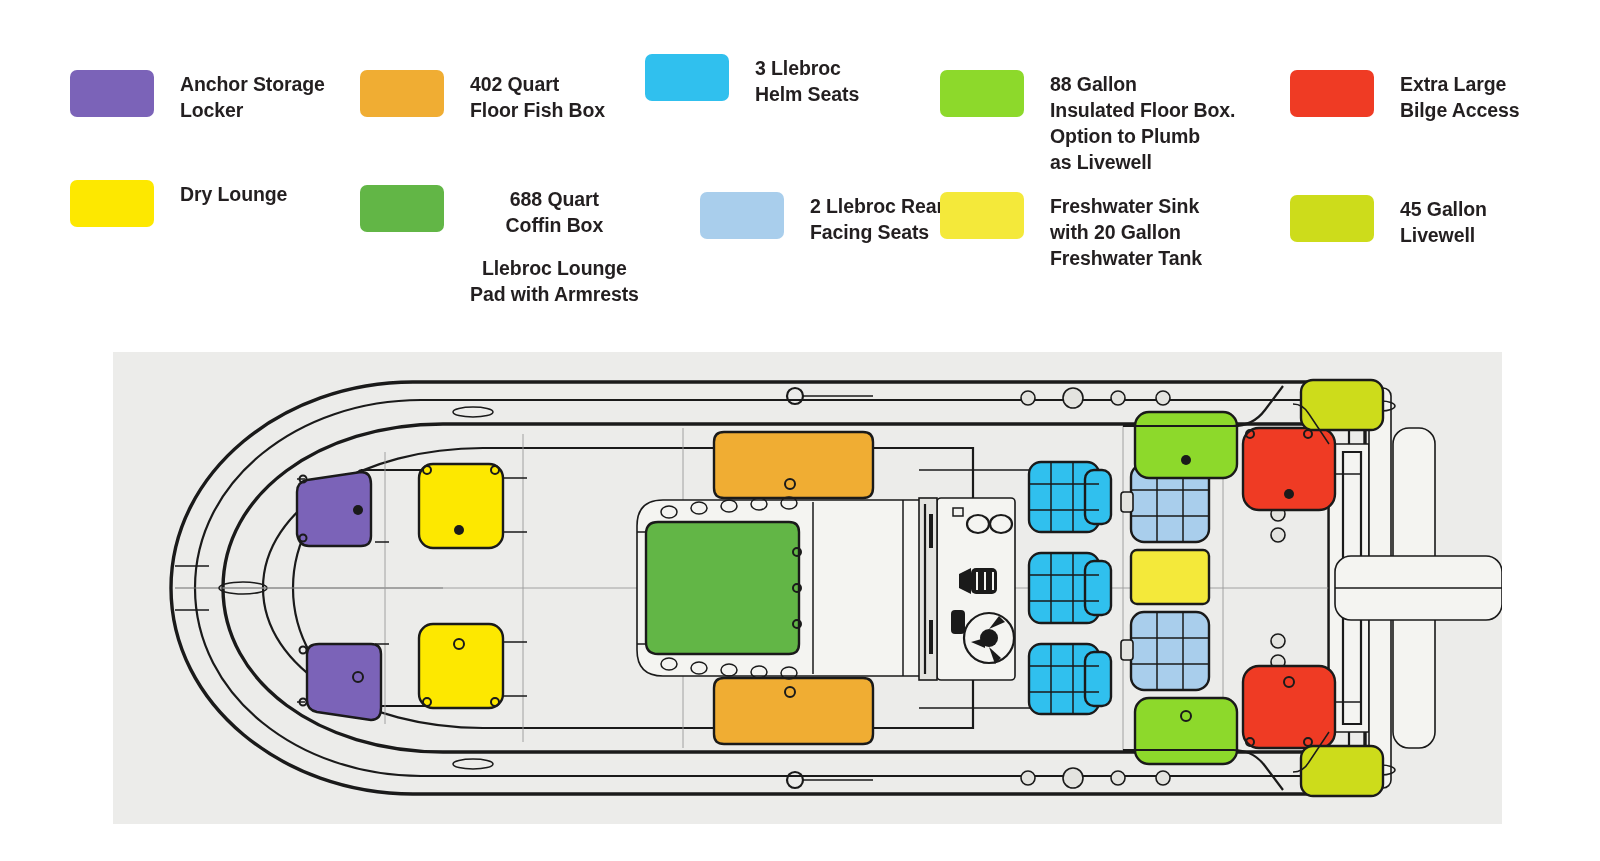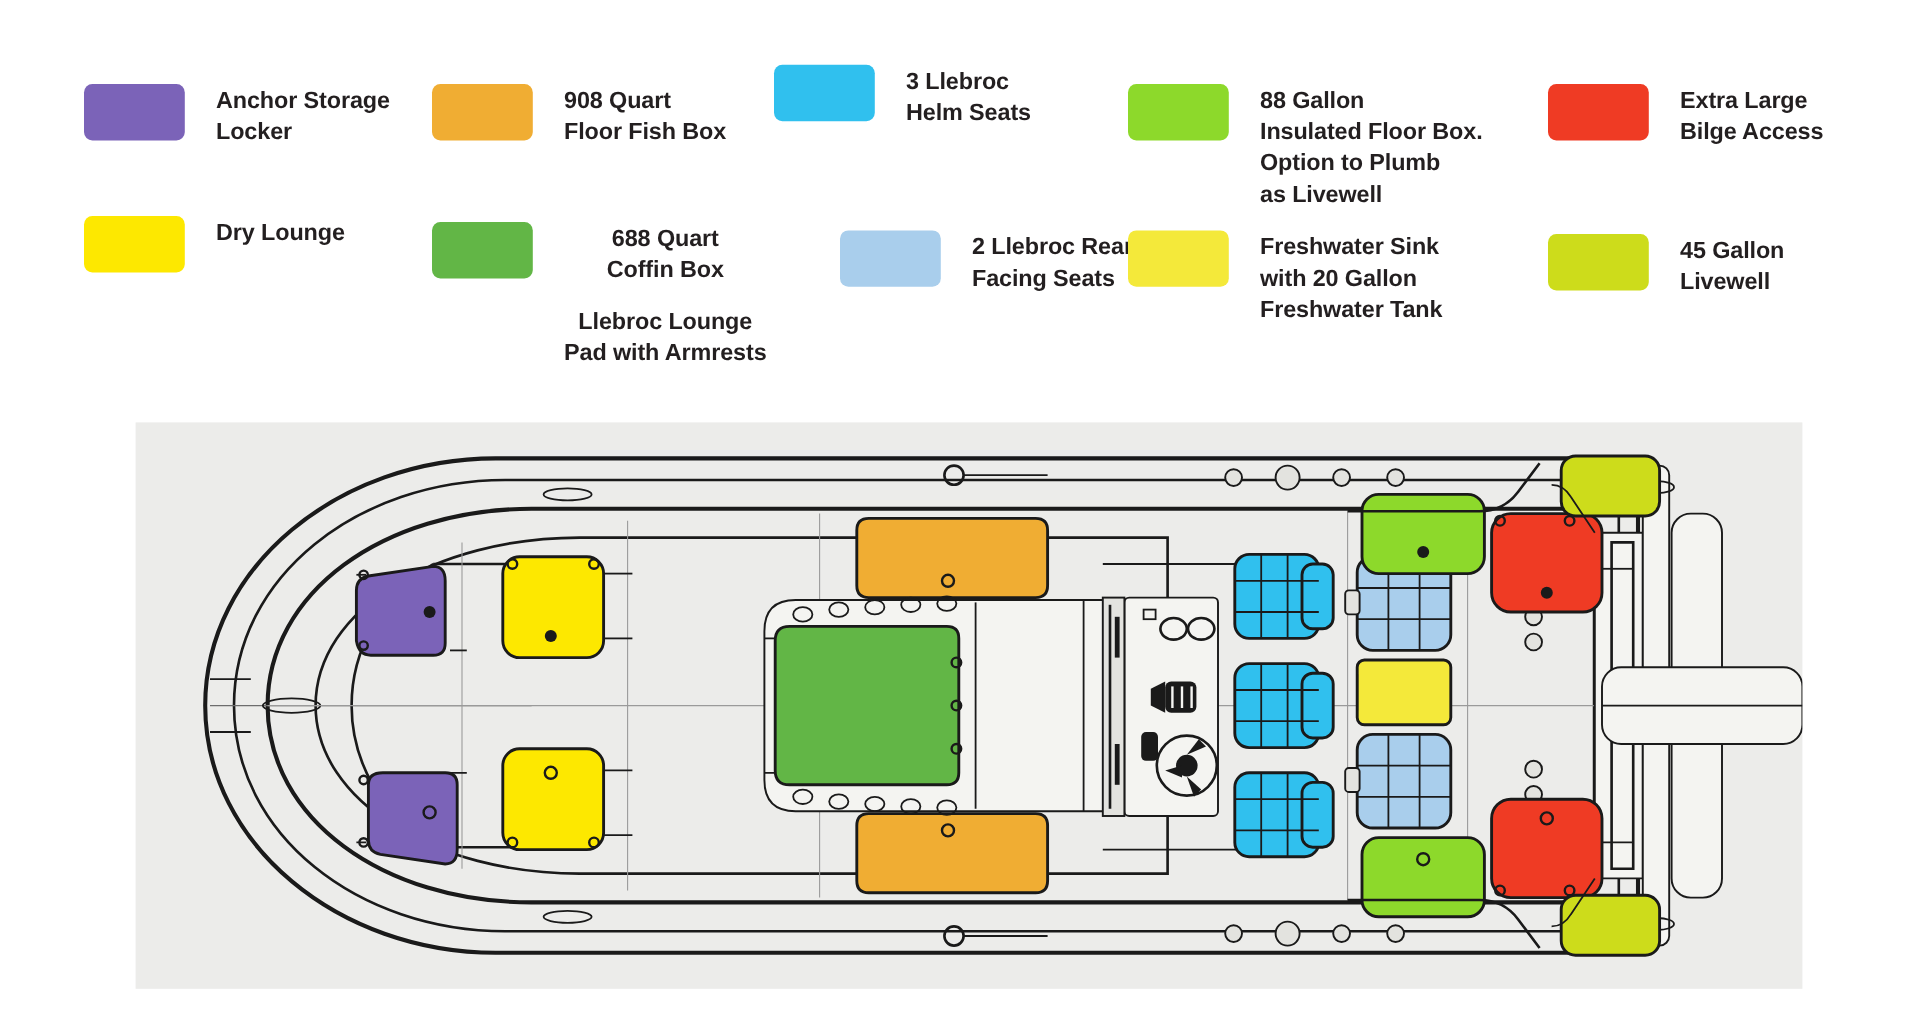--- a/index.html
+++ b/index.html
@@ -75,21 +75,21 @@
     <div class="legend-item" style="left: 70px; top: 70px;">
       <div class="swatch" style="background: rgb(123, 99, 184);"></div>
       <div class="legend-textwrap">
         <div class="legend-text">Anchor Storage
 Locker</div>
       </div>
     </div>
     <div class="legend-item" style="left: 360px; top: 70px;">
       <div class="swatch" style="background: rgb(240, 173, 51);"></div>
       <div class="legend-textwrap">
-        <div class="legend-text">908 Quart
+        <div class="legend-text">402 Quart
 Floor Fish Box</div>
       </div>
     </div>
     <div class="legend-item" style="left: 645px; top: 54px;">
       <div class="swatch" style="background: rgb(48, 192, 238);"></div>
       <div class="legend-textwrap">
         <div class="legend-text">3 Llebroc
 Helm Seats</div>
       </div>
     </div>

